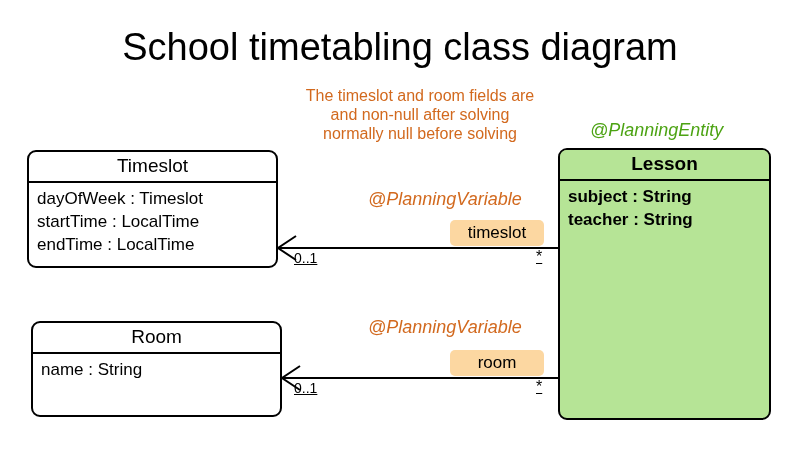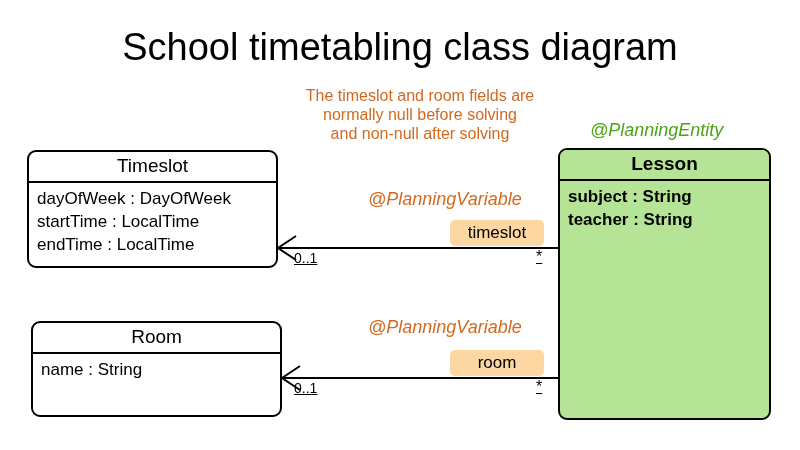--- a/index.html
+++ b/index.html
@@ -152,28 +152,28 @@
   <g>
     <line x1="282" y1="378" x2="558" y2="378" stroke="#000000" stroke-width="2"></line>
     <polyline points="300,366 282,378 300,390" fill="none" stroke="#000000" stroke-width="2"></polyline>
   </g>
 </svg>
 
 <div class="abs" id="diagram-title">School timetabling class diagram</div>
 
 <div class="abs" id="solving-note">
   <div>The timeslot and room fields are</div>
+  <div>and non-null after solving</div>
   <div>normally null before solving</div>
-  <div>and non-null after solving</div>
 </div>
 
 <div class="abs uml-class" id="class-timeslot">
   <div class="class-name">Timeslot</div>
   <div class="attrs">
-    <div class="attr">dayOfWeek : DayOfWeek</div>
+    <div class="attr">dayOfWeek : Timeslot</div>
     <div class="attr">startTime : LocalTime</div>
     <div class="attr">endTime : LocalTime</div>
   </div>
 </div>
 
 <div class="abs uml-class" id="class-room">
   <div class="class-name">Room</div>
   <div class="attrs">
     <div class="attr">name : String</div>
   </div>

